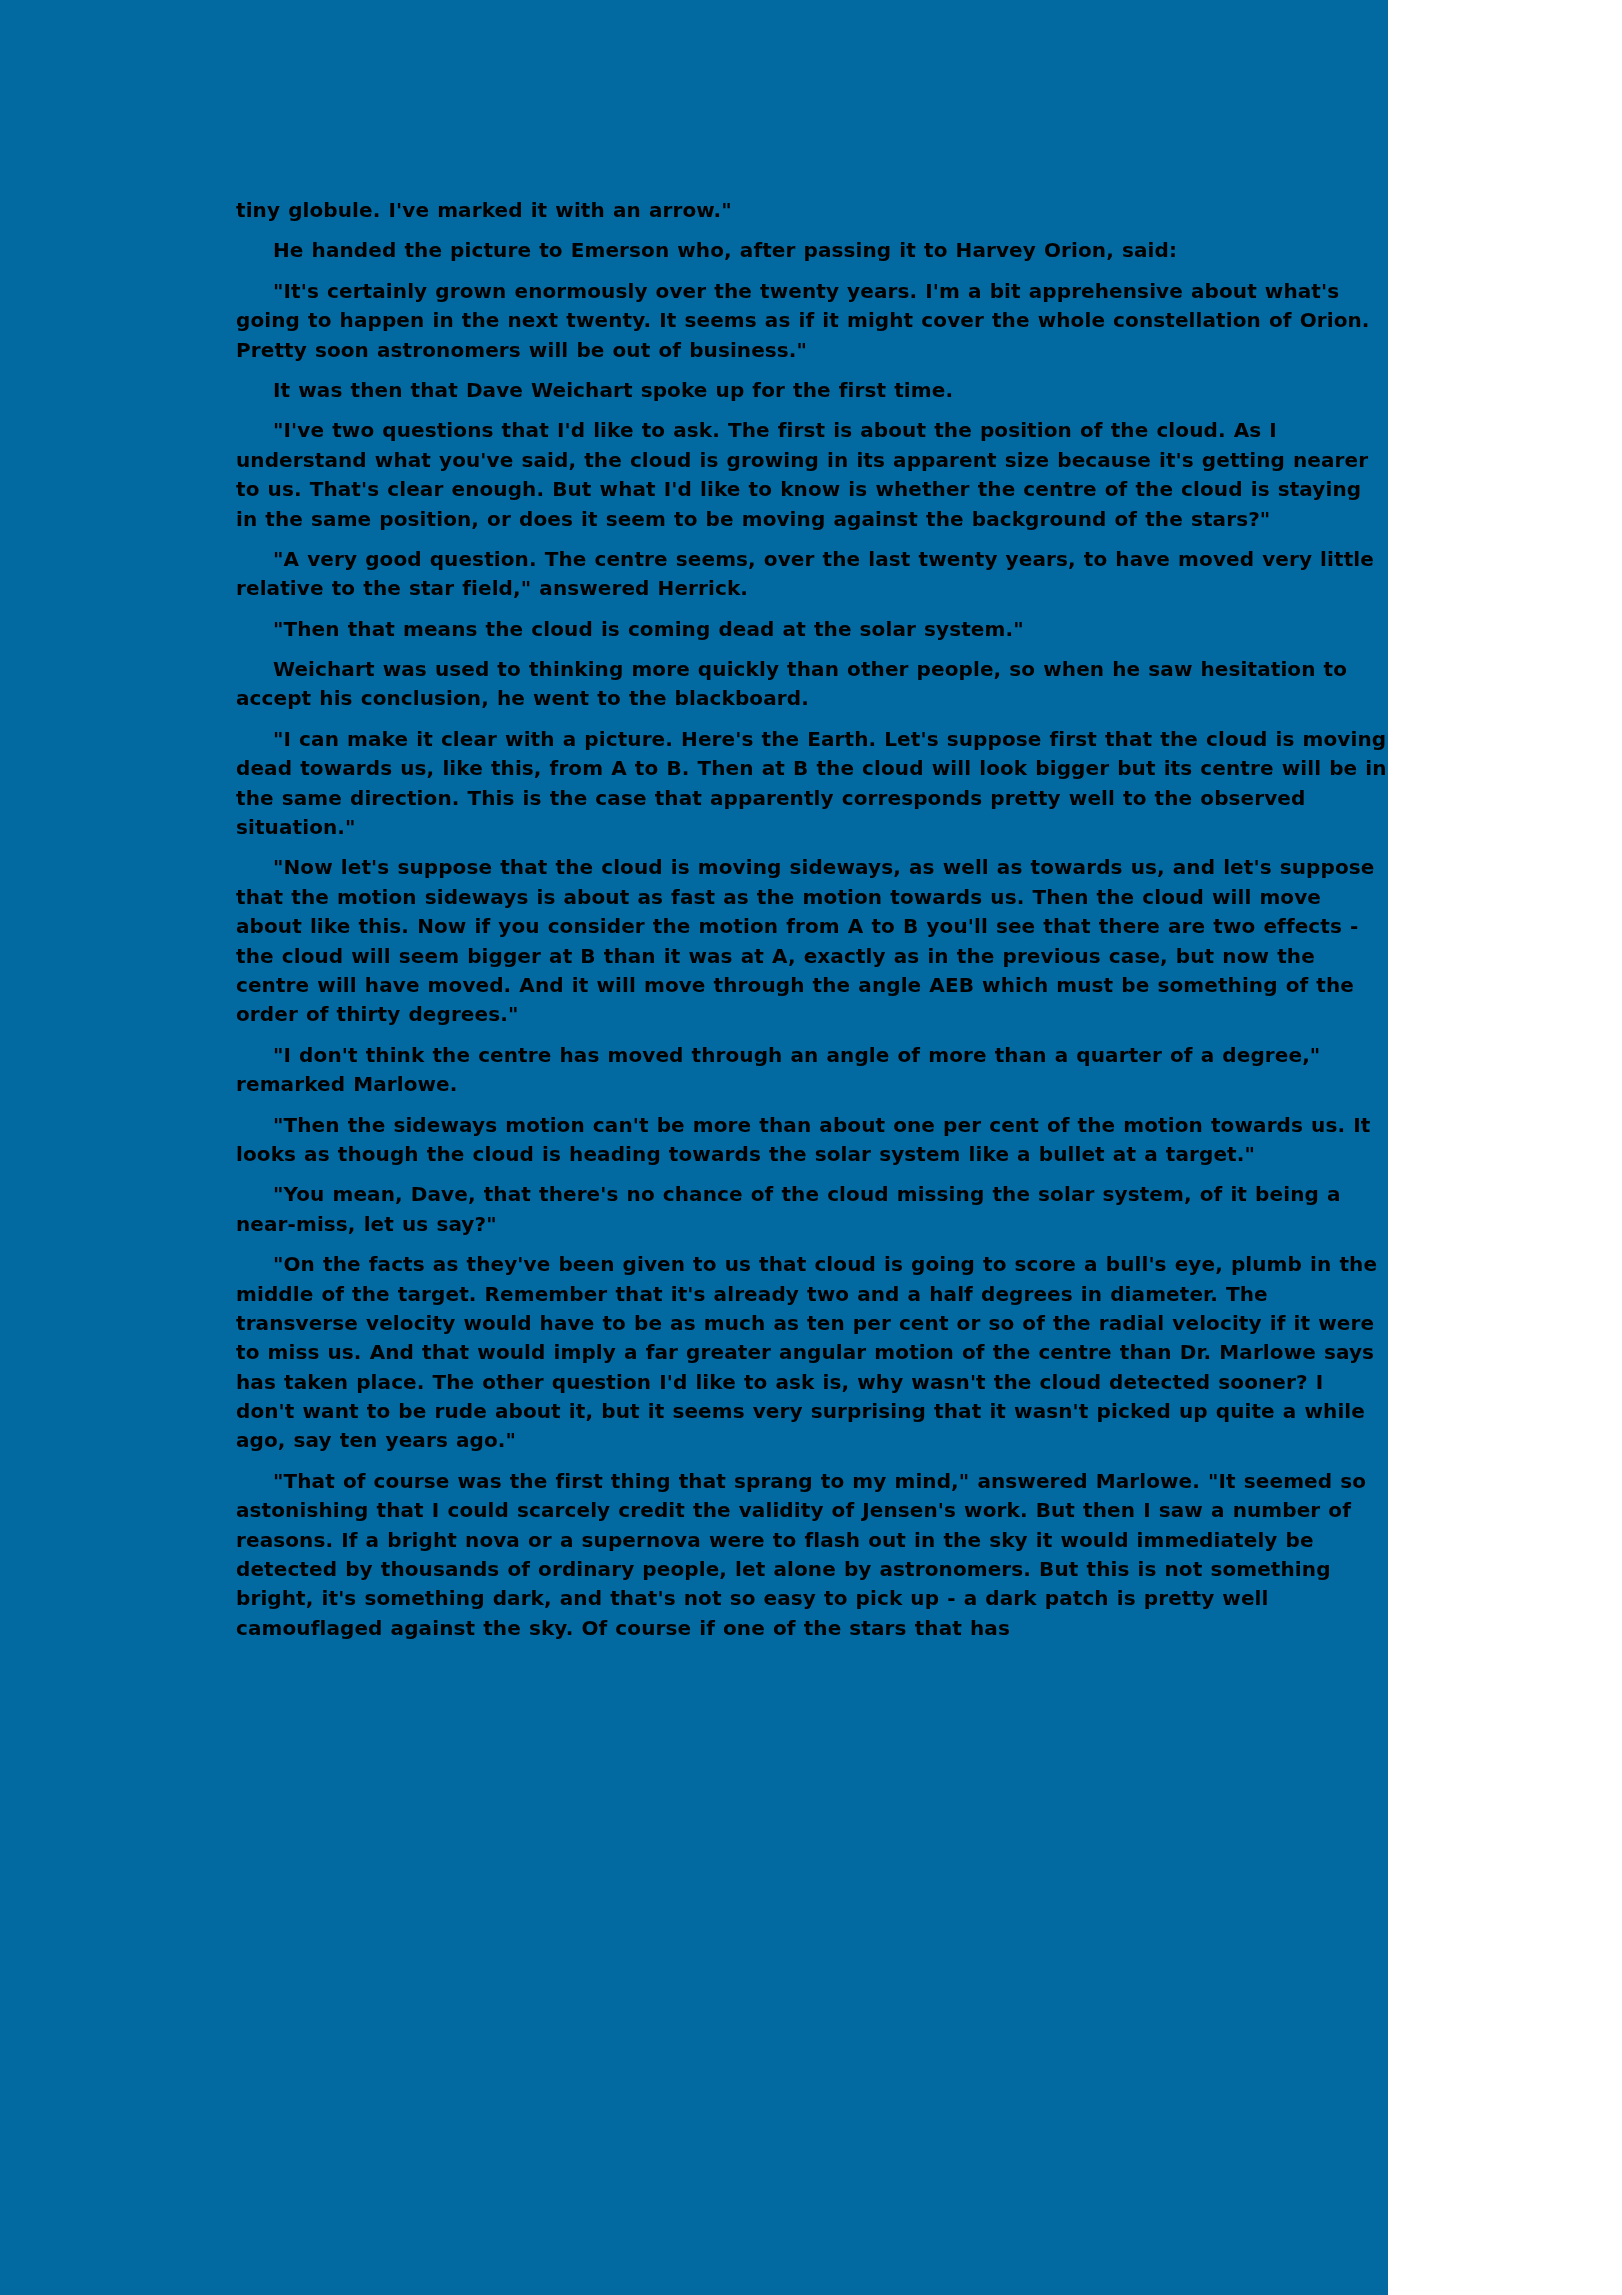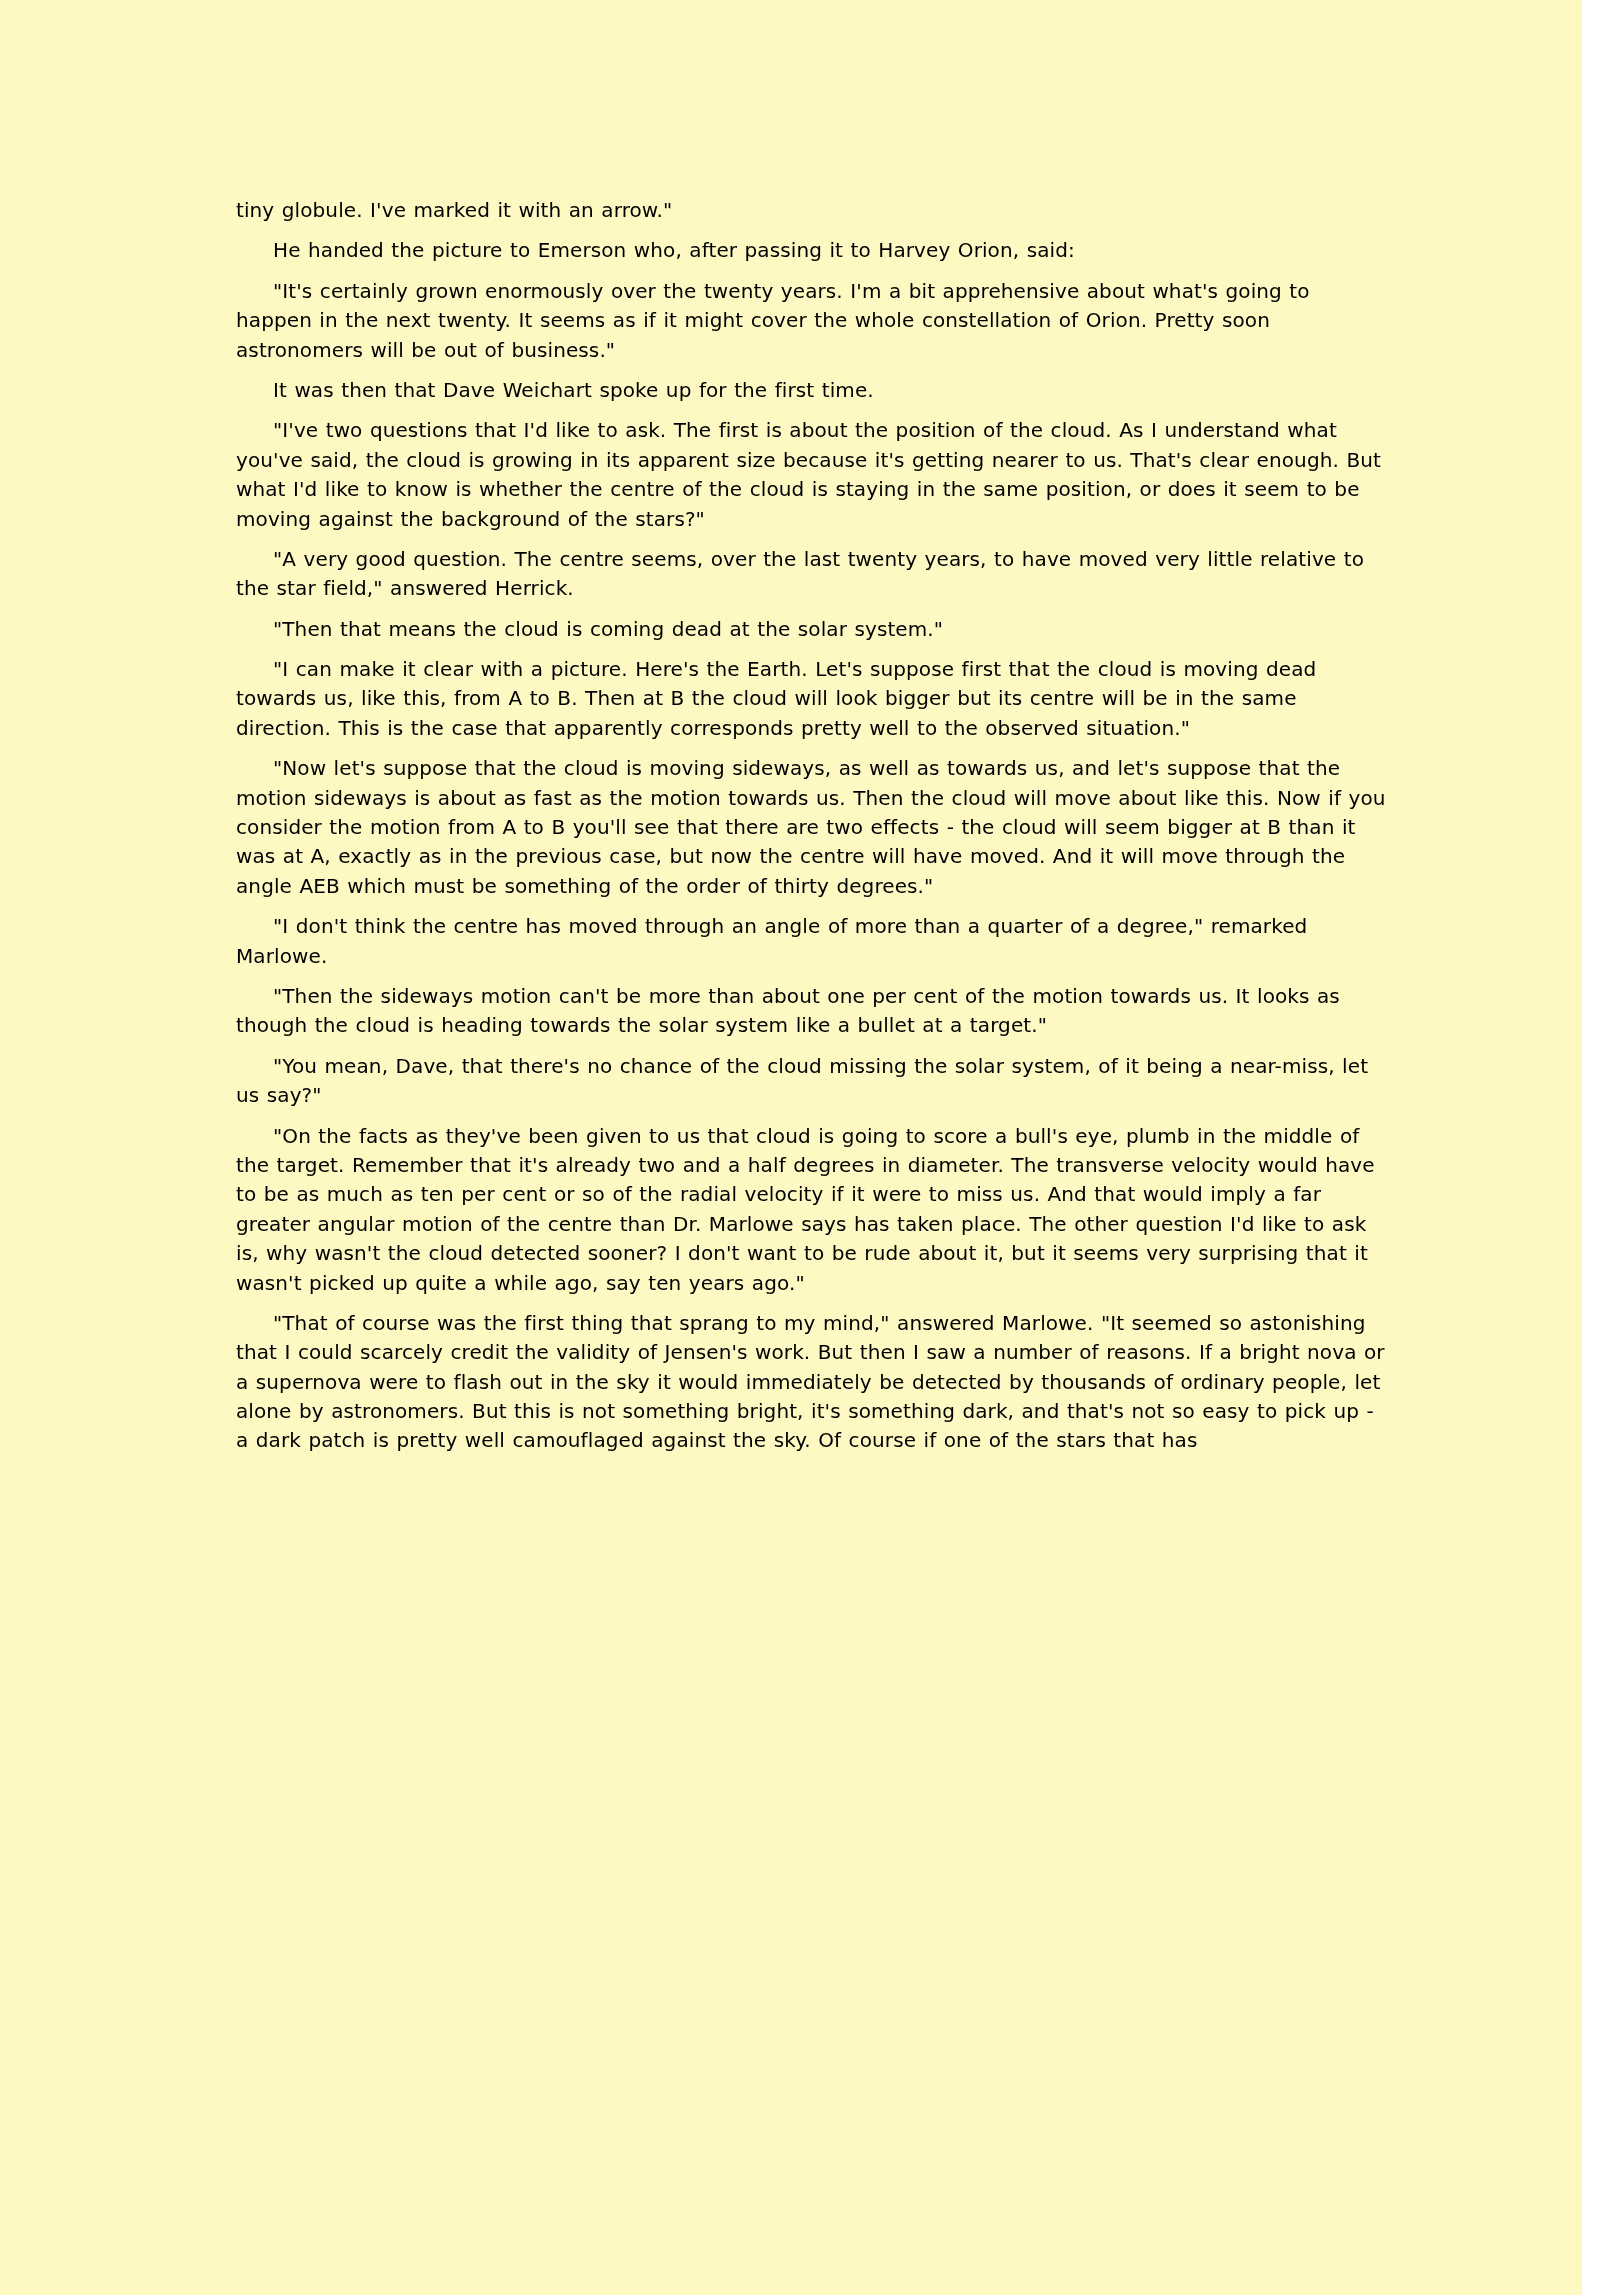--- a/index.html
+++ b/index.html
@@ -4,26 +4,27 @@
 <style>
   html, body {
     margin: 0;
     padding: 0;
     background: #ffffff;
   }
   body {
     font-family: "DejaVu Sans", sans-serif;
   }
   .page {
-    width: 1582px;
+    width: 1388px;
     height: 2295px;
-    background: #fef9c3;
+    background: #0369a1;
     position: relative;
     box-sizing: border-box;
     padding: 196px 232px 131px 236px;
+    font-weight: bold;
   }
   .doc-body {
     width: 1152px;
     font-size: 20px;
     line-height: 1.47;
     color: #000000;
     text-align: left;
     letter-spacing: 0.1px;
   }
   .para {
@@ -40,20 +41,21 @@
 
 <div class="page">
   <div class="doc-body">
     <p class="para no-indent">tiny globule. I've marked it with an arrow."</p>
     <p class="para">He handed the picture to Emerson who, after passing it to Harvey Orion, said:</p>
     <p class="para">"It's certainly grown enormously over the twenty years. I'm a bit apprehensive about what's going to happen in the next twenty. It seems as if it might cover the whole constellation of Orion. Pretty soon astronomers will be out of business."</p>
     <p class="para">It was then that Dave Weichart spoke up for the first time.</p>
     <p class="para">"I've two questions that I'd like to ask. The first is about the position of the cloud. As I understand what you've said, the cloud is growing in its apparent size because it's getting nearer to us. That's clear enough. But what I'd like to know is whether the centre of the cloud is staying in the same position, or does it seem to be moving against the background of the stars?"</p>
     <p class="para">"A very good question. The centre seems, over the last twenty years, to have moved very little relative to the star field," answered Herrick.</p>
     <p class="para">"Then that means the cloud is coming dead at the solar system."</p>
+    <p class="para">Weichart was used to thinking more quickly than other people, so when he saw hesitation to accept his conclusion, he went to the blackboard.</p>
     <p class="para">"I can make it clear with a picture. Here's the Earth. Let's suppose first that the cloud is moving dead towards us, like this, from A to B. Then at B the cloud will look bigger but its centre will be in the same direction. This is the case that apparently corresponds pretty well to the observed situation."</p>
     <p class="para">"Now let's suppose that the cloud is moving sideways, as well as towards us, and let's suppose that the motion sideways is about as fast as the motion towards us. Then the cloud will move about like this. Now if you consider the motion from A to B you'll see that there are two effects - the cloud will seem bigger at B than it was at A, exactly as in the previous case, but now the centre will have moved. And it will move through the angle AEB which must be something of the order of thirty degrees."</p>
     <p class="para">"I don't think the centre has moved through an angle of more than a quarter of a degree," remarked Marlowe.</p>
     <p class="para">"Then the sideways motion can't be more than about one per cent of the motion towards us. It looks as though the cloud is heading towards the solar system like a bullet at a target."</p>
     <p class="para">"You mean, Dave, that there's no chance of the cloud missing the solar system, of it being a near-miss, let us say?"</p>
     <p class="para">"On the facts as they've been given to us that cloud is going to score a bull's eye, plumb in the middle of the target. Remember that it's already two and a half degrees in diameter. The transverse velocity would have to be as much as ten per cent or so of the radial velocity if it were to miss us. And that would imply a far greater angular motion of the centre than Dr. Marlowe says has taken place. The other question I'd like to ask is, why wasn't the cloud detected sooner? I don't want to be rude about it, but it seems very surprising that it wasn't picked up quite a while ago, say ten years ago."</p>
     <p class="para">"That of course was the first thing that sprang to my mind," answered Marlowe. "It seemed so astonishing that I could scarcely credit the validity of Jensen's work. But then I saw a number of reasons. If a bright nova or a supernova were to flash out in the sky it would immediately be detected by thousands of ordinary people, let alone by astronomers. But this is not something bright, it's something dark, and that's not so easy to pick up - a dark patch is pretty well camouflaged against the sky. Of course if one of the stars that has</p>
   </div>
 </div>
 

